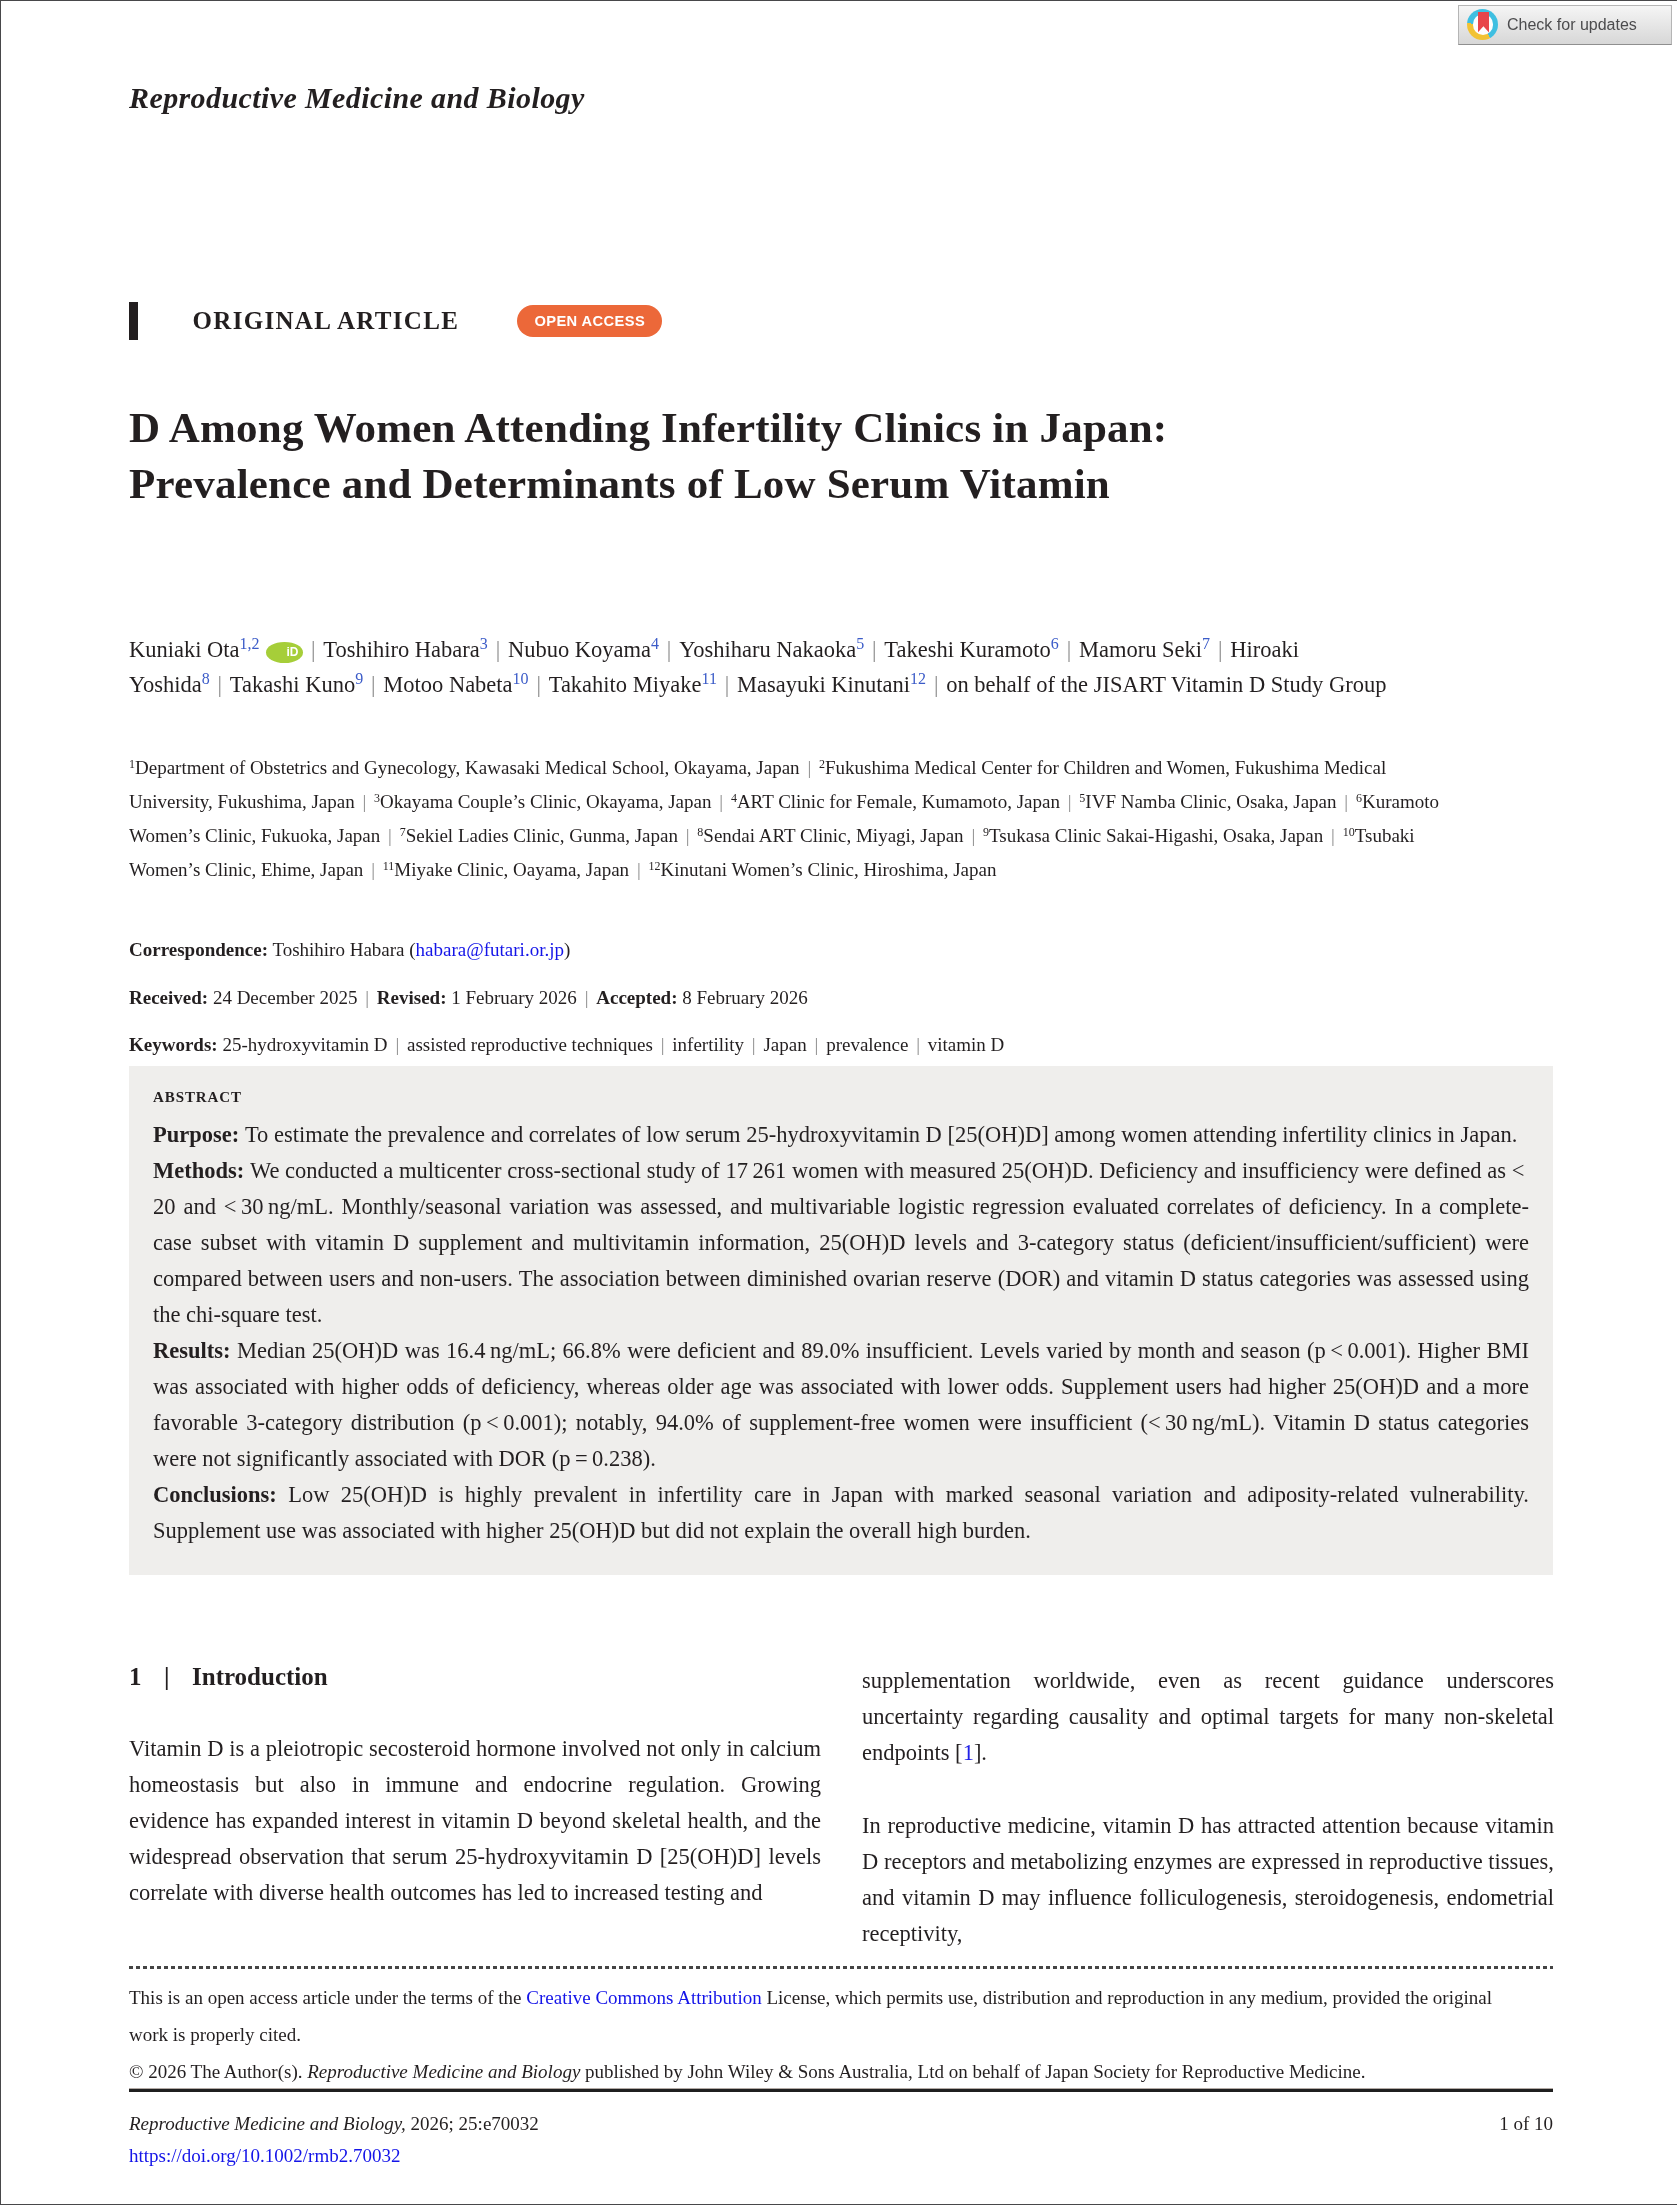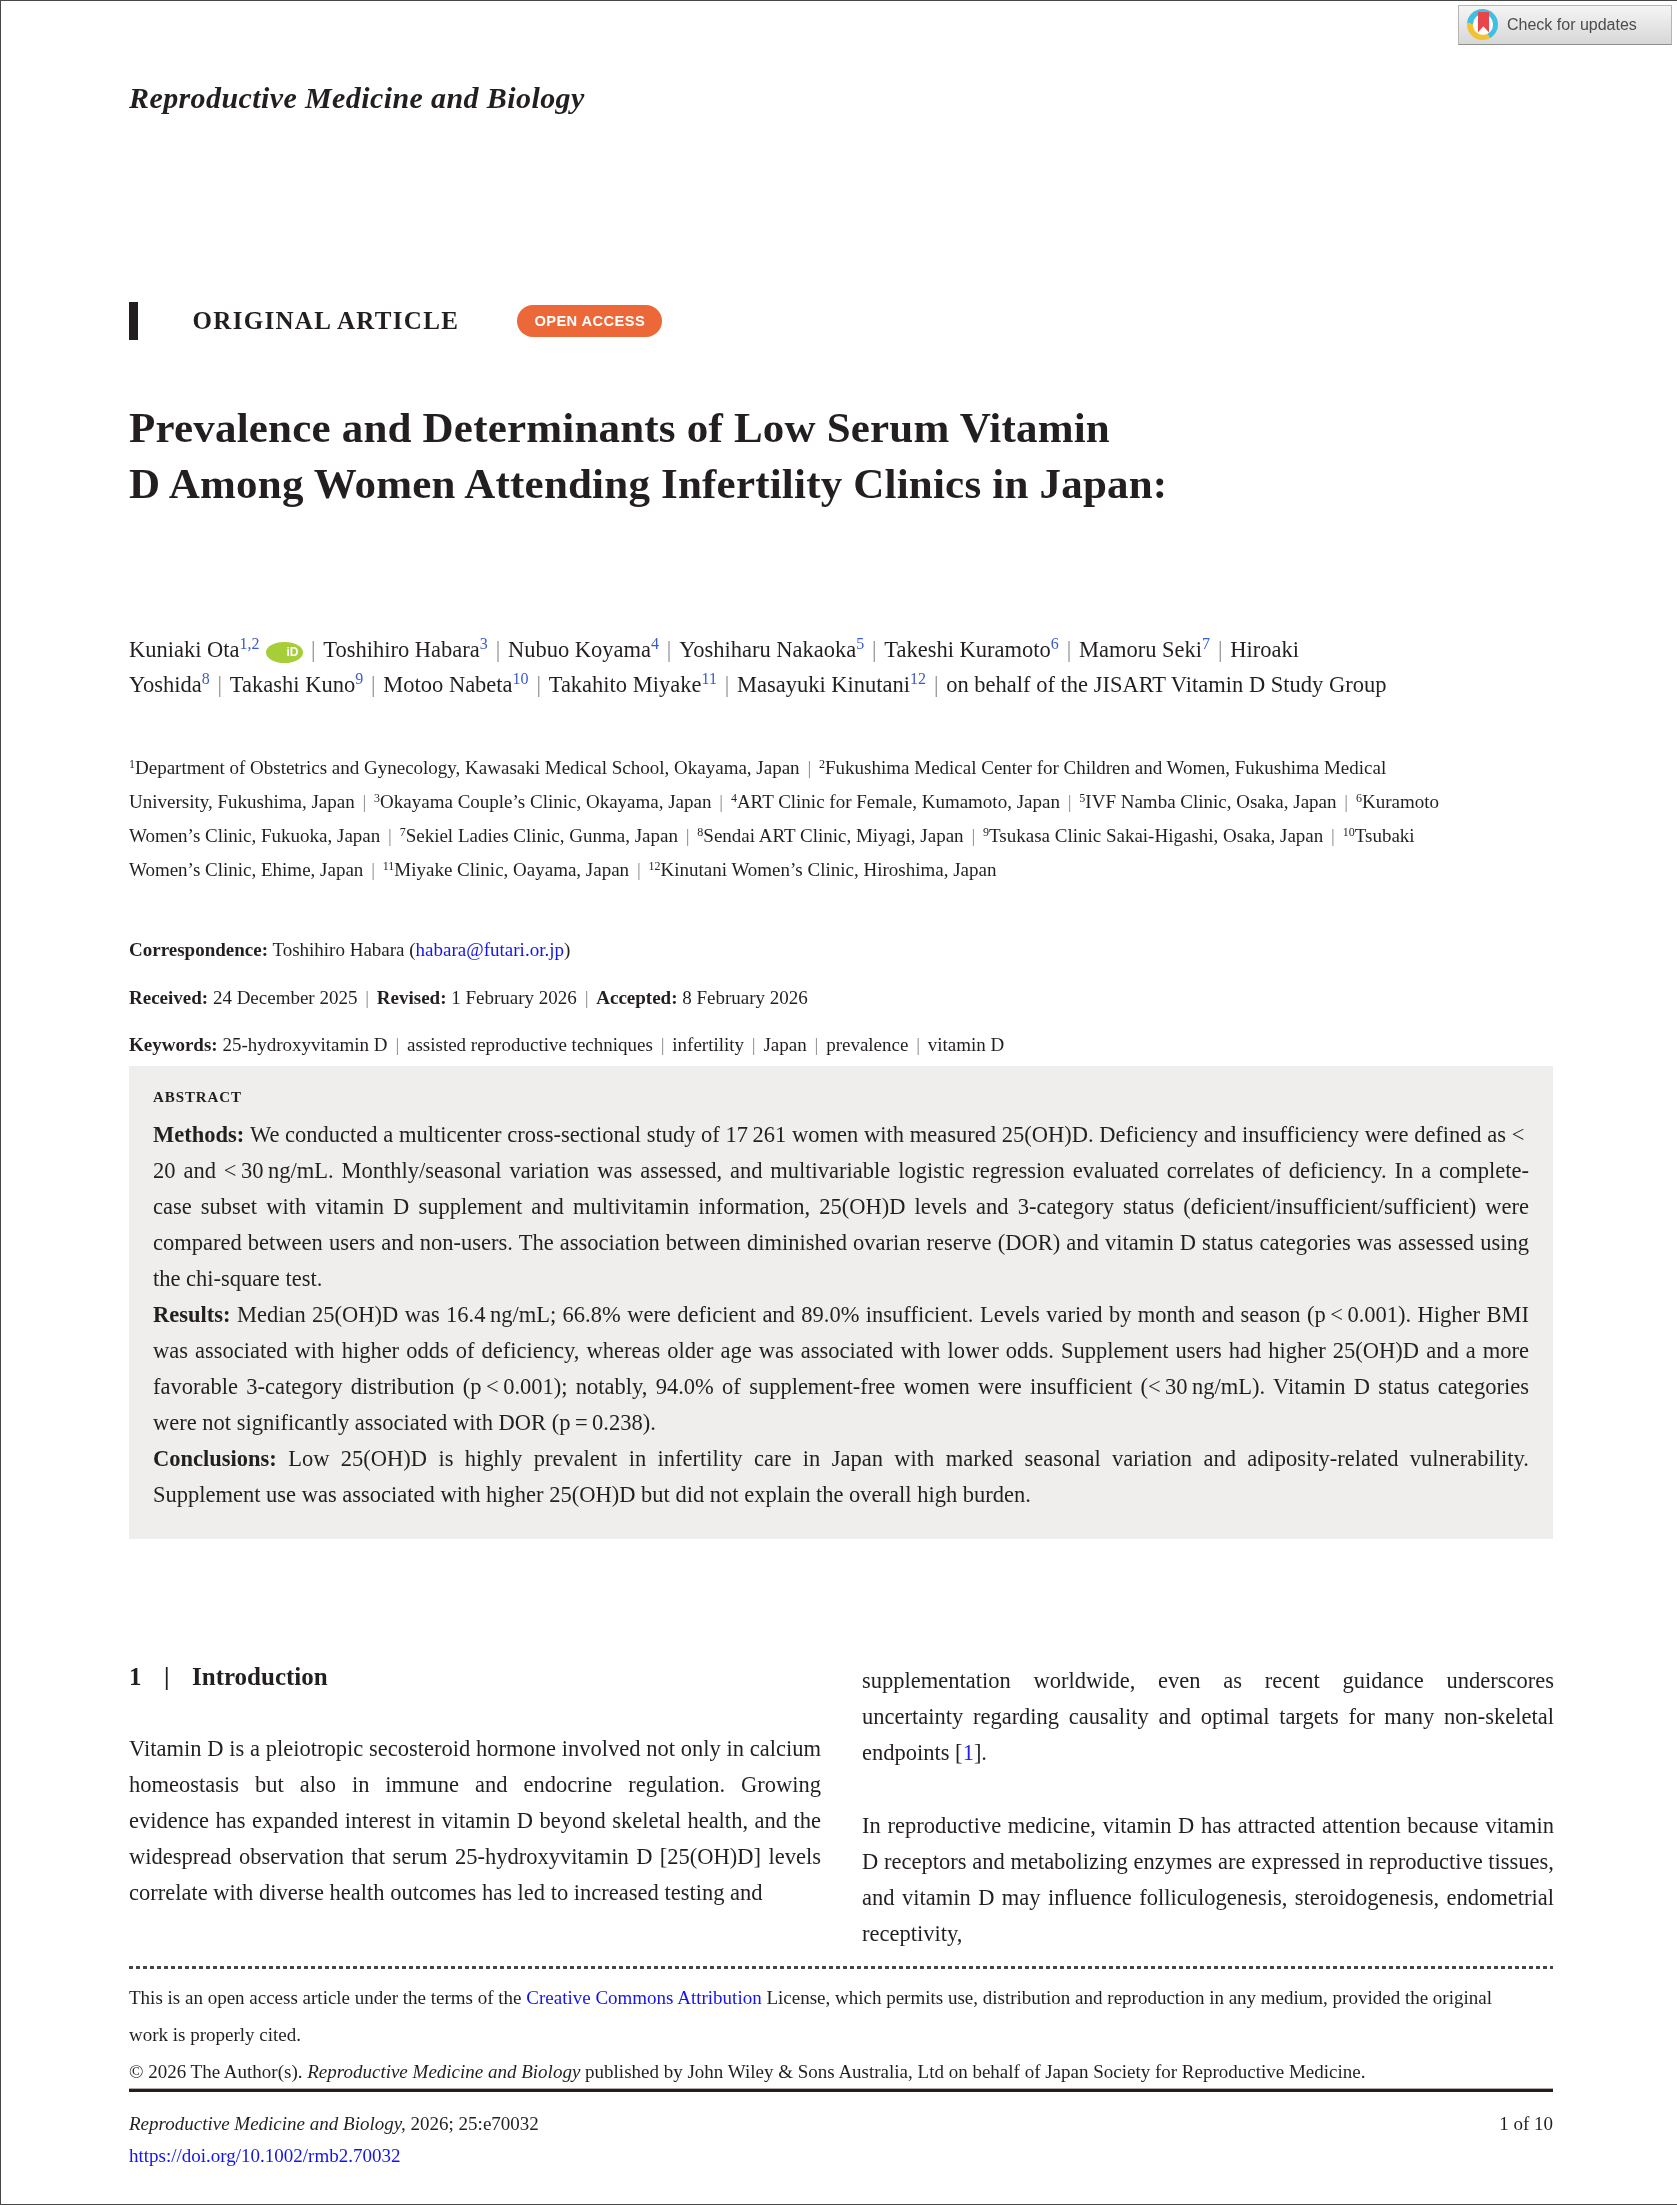--- a/index.html
+++ b/index.html
@@ -87,37 +87,38 @@
 
 <div class="journal-header">Reproductive Medicine and Biology</div>
 
 <div class="type-row">
   <span class="type-bar"></span>
   <span class="type-label">ORIGINAL ARTICLE</span>
   <span class="oa-badge">OPEN ACCESS</span>
 </div>
 
 <h1 class="title" style="margin:0">
+    <div>D Among Women Attending Infertility Clinics in Japan:</div>
     <div>Prevalence and Determinants of Low Serum Vitamin</div>
-    <div>D Among Women Attending Infertility Clinics in Japan:</div>
   </h1>
 
 <p class="authors"><span><span>Kuniaki Ota</span><span class="author-sup">1,2</span><span class="orcid">iD</span></span><span class="sep">|</span><span><span>Toshihiro Habara</span><span class="author-sup">3</span></span><span class="sep">|</span><span><span>Nubuo Koyama</span><span class="author-sup">4</span></span><span class="sep">|</span><span><span>Yoshiharu Nakaoka</span><span class="author-sup">5</span></span><span class="sep">|</span><span><span>Takeshi Kuramoto</span><span class="author-sup">6</span></span><span class="sep">|</span><span><span>Mamoru Seki</span><span class="author-sup">7</span></span><span class="sep">|</span><span><span>Hiroaki Yoshida</span><span class="author-sup">8</span></span><span class="sep">|</span><span><span>Takashi Kuno</span><span class="author-sup">9</span></span><span class="sep">|</span><span><span>Motoo Nabeta</span><span class="author-sup">10</span></span><span class="sep">|</span><span><span>Takahito Miyake</span><span class="author-sup">11</span></span><span class="sep">|</span><span><span>Masayuki Kinutani</span><span class="author-sup">12</span></span><span class="sep">|</span><span>on behalf of the JISART Vitamin D Study Group</span></p>
 
 <p class="affiliations"><span><span class="aff-sup">1</span><span>Department of Obstetrics and Gynecology, Kawasaki Medical School, Okayama, Japan</span></span><span class="sep">|</span><span><span class="aff-sup">2</span><span>Fukushima Medical Center for Children and Women, Fukushima Medical University, Fukushima, Japan</span></span><span class="sep">|</span><span><span class="aff-sup">3</span><span>Okayama Couple’s Clinic, Okayama, Japan</span></span><span class="sep">|</span><span><span class="aff-sup">4</span><span>ART Clinic for Female, Kumamoto, Japan</span></span><span class="sep">|</span><span><span class="aff-sup">5</span><span>IVF Namba Clinic, Osaka, Japan</span></span><span class="sep">|</span><span><span class="aff-sup">6</span><span>Kuramoto Women’s Clinic, Fukuoka, Japan</span></span><span class="sep">|</span><span><span class="aff-sup">7</span><span>Sekiel Ladies Clinic, Gunma, Japan</span></span><span class="sep">|</span><span><span class="aff-sup">8</span><span>Sendai ART Clinic, Miyagi, Japan</span></span><span class="sep">|</span><span><span class="aff-sup">9</span><span>Tsukasa Clinic Sakai-Higashi, Osaka, Japan</span></span><span class="sep">|</span><span><span class="aff-sup">10</span><span>Tsubaki Women’s Clinic, Ehime, Japan</span></span><span class="sep">|</span><span><span class="aff-sup">11</span><span>Miyake Clinic, Oayama, Japan</span></span><span class="sep">|</span><span><span class="aff-sup">12</span><span>Kinutani Women’s Clinic, Hiroshima, Japan</span></span></p>
 
 <p class="meta-line m-corr"><b>Correspondence:</b><span> Toshihiro Habara (</span><span class="link">habara@futari.or.jp</span><span>)</span></p>
 
 <p class="meta-line m-hist"><b>Received:</b><span> 24 December 2025</span><span class="sep">|</span><b>Revised:</b><span> 1 February 2026</span><span class="sep">|</span><b>Accepted:</b><span> 8 February 2026</span></p>
 
 <p class="meta-line m-keys"><b>Keywords:</b><span> </span><span>25-hydroxyvitamin D</span><span class="sep">|</span><span>assisted reproductive techniques</span><span class="sep">|</span><span>infertility</span><span class="sep">|</span><span>Japan</span><span class="sep">|</span><span>prevalence</span><span class="sep">|</span><span>vitamin D</span></p>
 
 <div class="abstract-box">
   <h2 class="abstract-heading">ABSTRACT</h2>
   <div>
+      <p class="abs-p"><span class="sec-label">Purpose: </span><span>To estimate the prevalence and correlates of low serum 25-hydroxyvitamin D [25(OH)D] among women attending infertility clinics in Japan.</span></p>
       <p class="abs-p"><span class="sec-label">Methods: </span><span>We conducted a multicenter cross-sectional study of 17 261 women with measured 25(OH)D. Deficiency and insufficiency were defined as &lt; 20 and &lt; 30 ng/mL. Monthly/seasonal variation was assessed, and multivariable logistic regression evaluated correlates of deficiency. In a complete-case subset with vitamin D supplement and multivitamin information, 25(OH)D levels and 3-category status (deficient/insufficient/sufficient) were compared between users and non-users. The association between diminished ovarian reserve (DOR) and vitamin D status categories was assessed using the chi-square test.</span></p>
       <p class="abs-p"><span class="sec-label">Results: </span><span>Median 25(OH)D was 16.4 ng/mL; 66.8% were deficient and 89.0% insufficient. Levels varied by month and season (p &lt; 0.001). Higher BMI was associated with higher odds of deficiency, whereas older age was associated with lower odds. Supplement users had higher 25(OH)D and a more favorable 3-category distribution (p &lt; 0.001); notably, 94.0% of supplement-free women were insufficient (&lt; 30 ng/mL). Vitamin D status categories were not significantly associated with DOR (p = 0.238).</span></p>
       <p class="abs-p"><span class="sec-label">Conclusions: </span><span>Low 25(OH)D is highly prevalent in infertility care in Japan with marked seasonal variation and adiposity-related vulnerability. Supplement use was associated with higher 25(OH)D but did not explain the overall high burden.</span></p>
     </div>
 </div>
 
 <div class="intro">
   <div class="col">
     <h3 class="sec-heading"><span>1</span><span class="sec-pipe">|</span><span>Introduction</span></h3>
     <p class="body-p">Vitamin D is a pleiotropic secosteroid hormone involved not only in calcium homeostasis but also in immune and endocrine regulation. Growing evidence has expanded interest in vitamin D beyond skeletal health, and the widespread observation that serum 25-hydroxyvitamin D [25(OH)D] levels correlate with diverse health outcomes has led to increased testing and</p>

